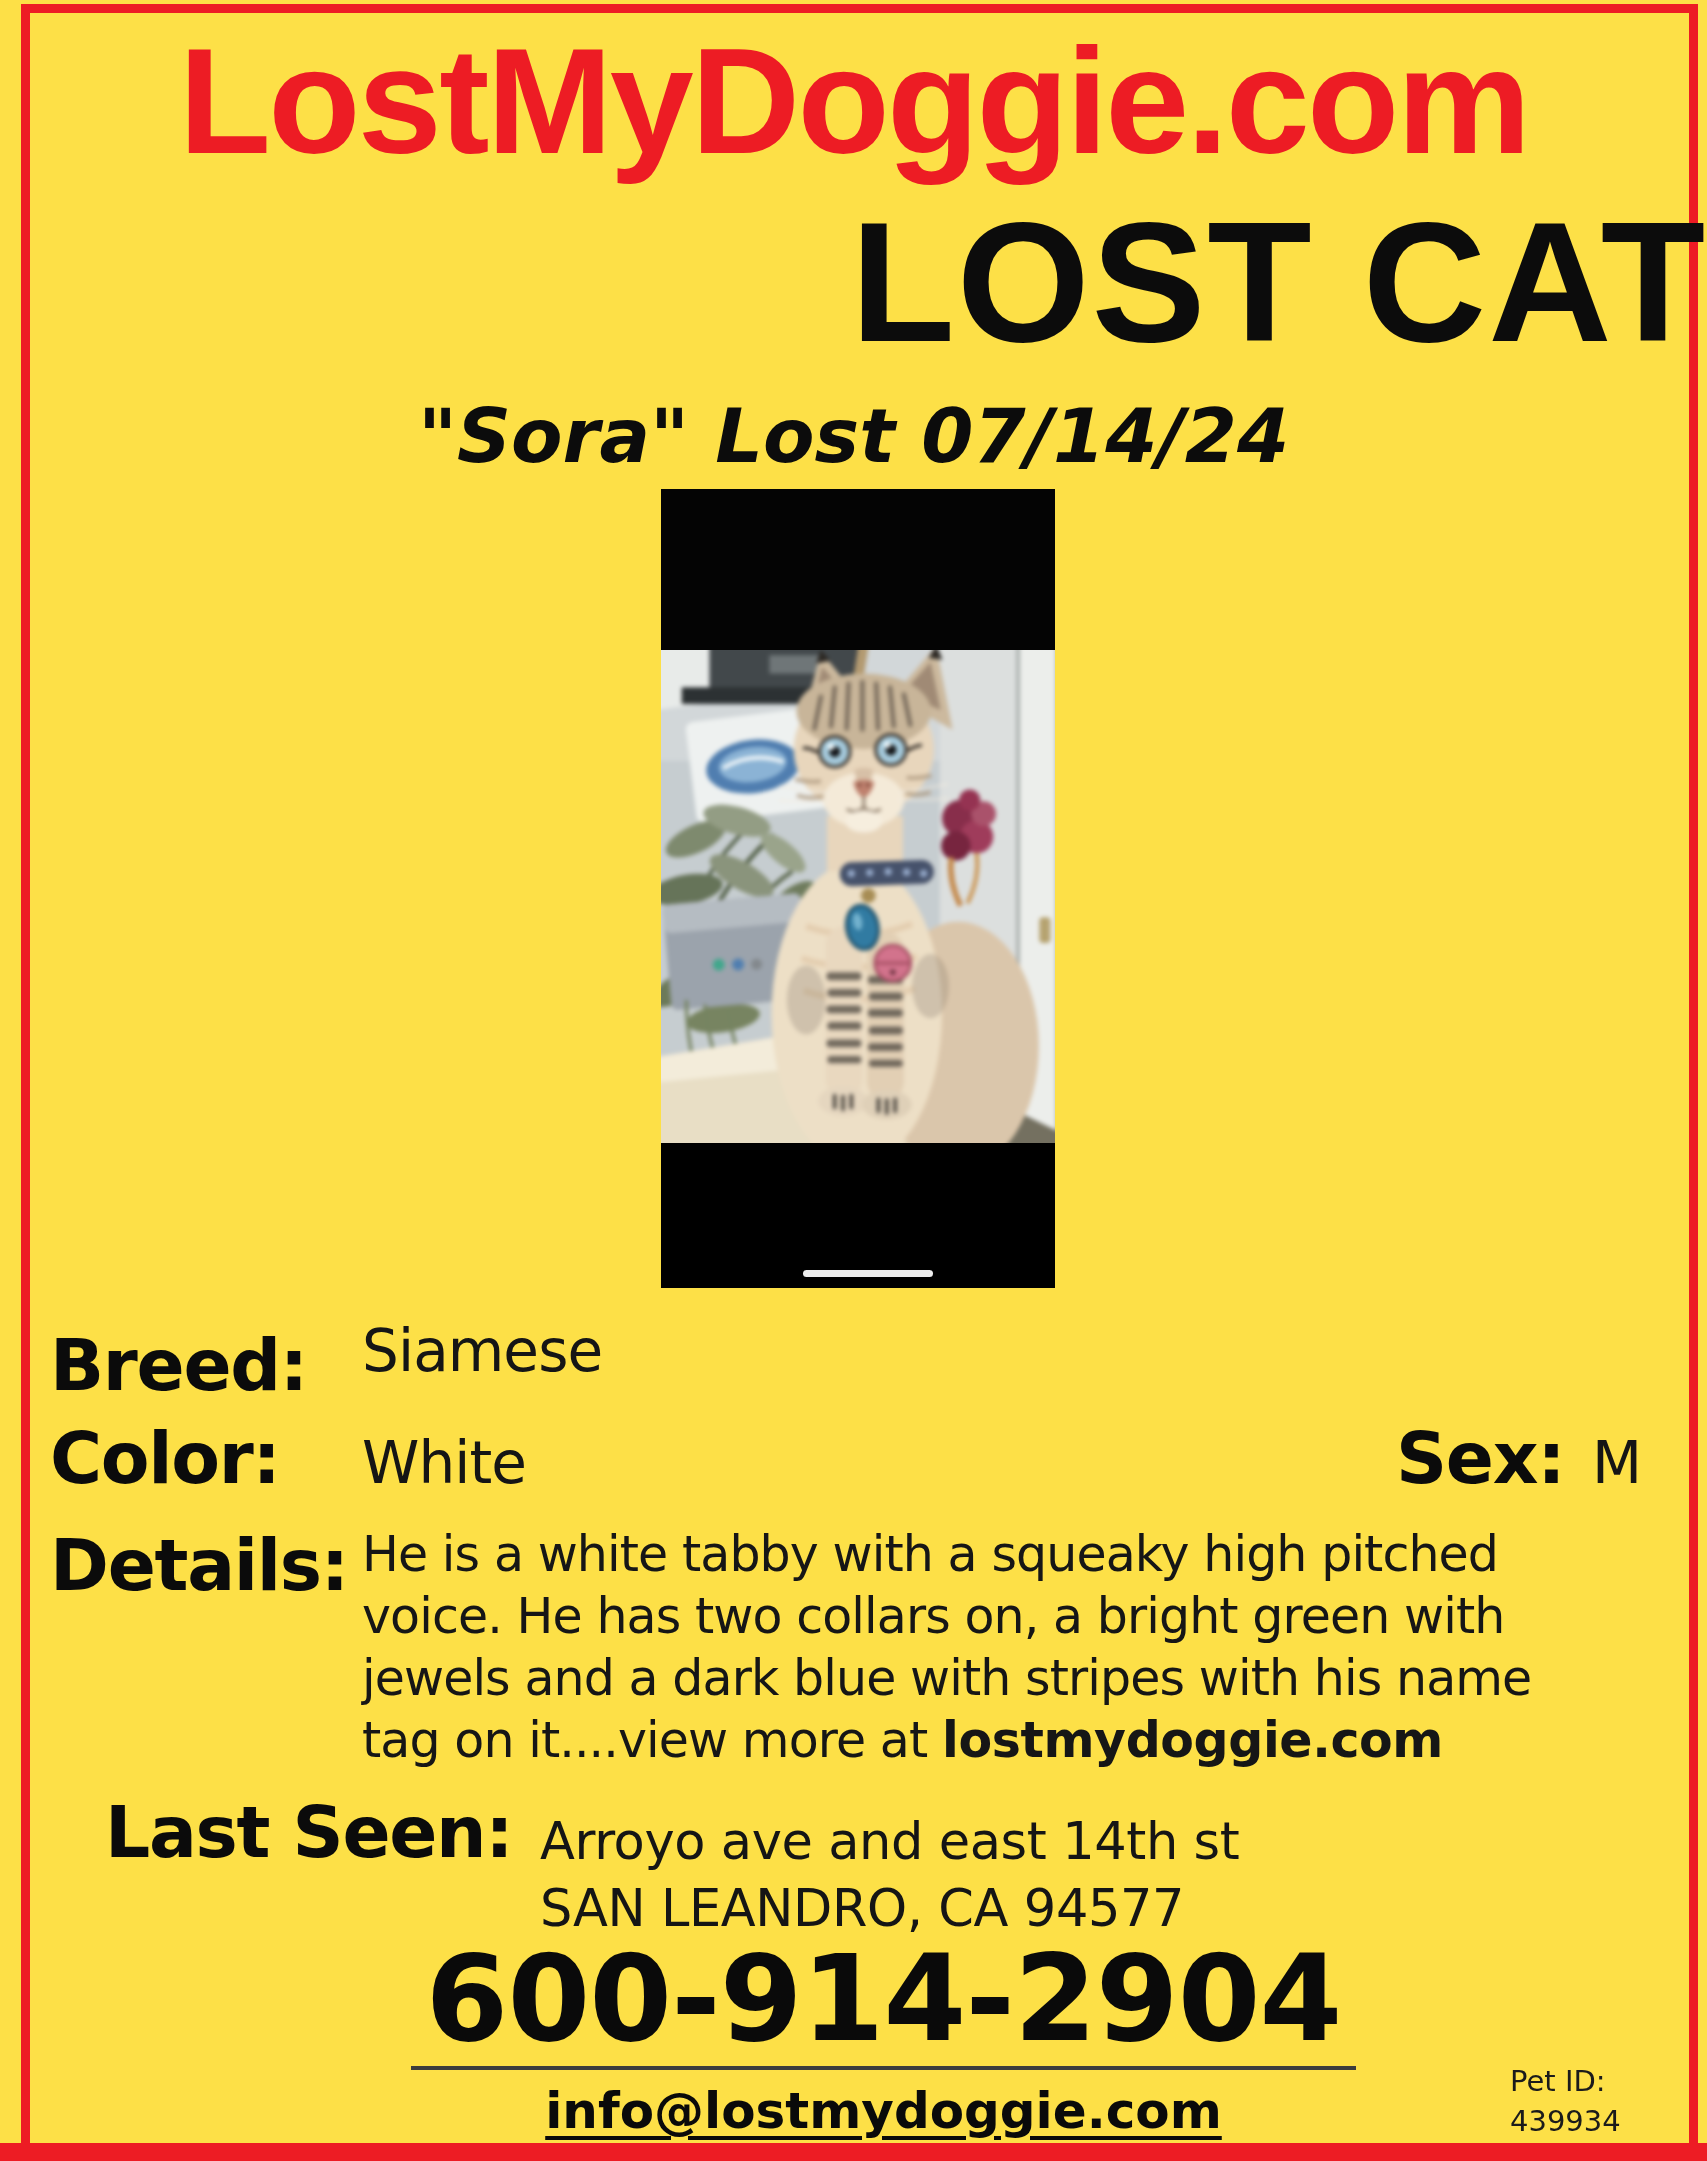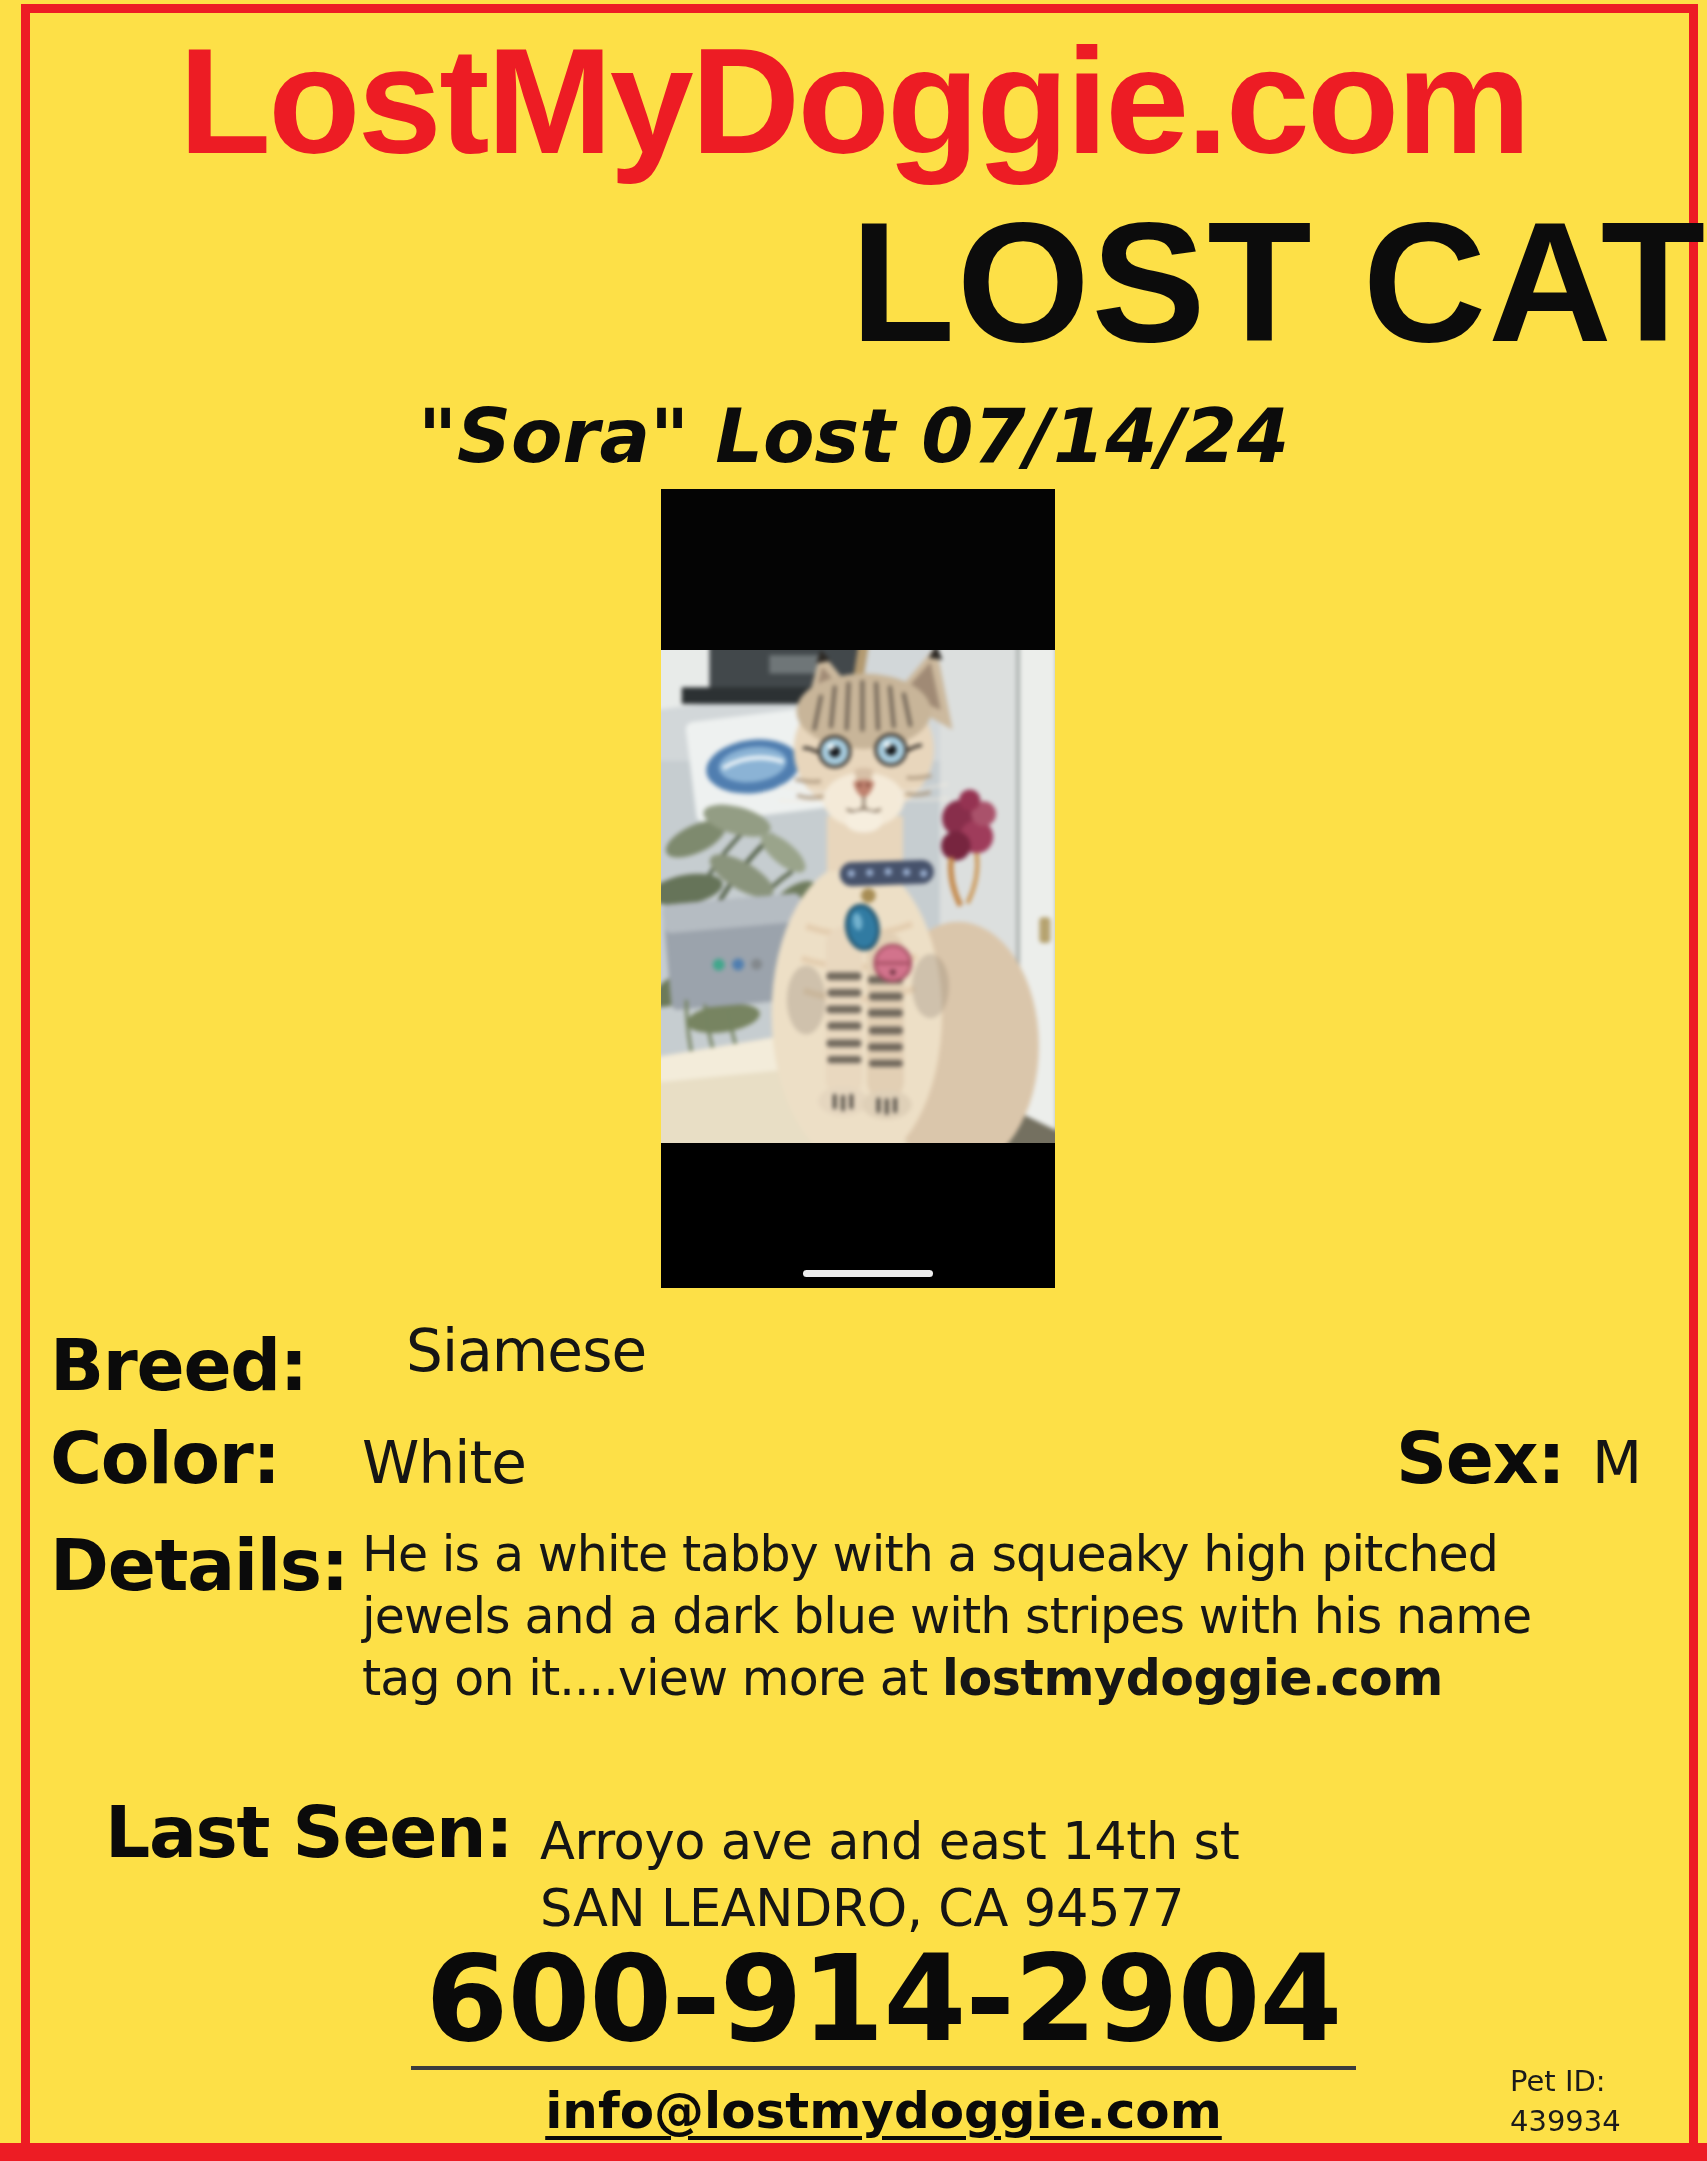--- a/index.html
+++ b/index.html
@@ -264,30 +264,31 @@
           </g>
         </g>
       </svg>
     </div>
     <div class="photo-bottom-bar">
       <div class="home-indicator"></div>
     </div>
   </div>
 
   <div class="field-label" style="left:50px;top:1310px;margin-top:20px;">Breed:</div>
-  <div class="field-value" style="left:362px;top:1322px;margin-left:44px;">Siamese</div>
+  <div class="field-value" style="left:362px;top:1322px;">Siamese</div>
 
   <div class="field-label" style="left:50px;top:1423px;">Color:</div>
   <div class="field-value" style="left:362px;top:1434px;">White</div>
   <div class="field-label" style="left:1396px;top:1423px;">Sex:</div>
   <div class="field-value" style="left:1592px;top:1434px;">M</div>
 
   <div class="field-label" style="left:50px;top:1530px;">Details:</div>
   <div class="details-lines">
     <div class="dline">He is a white tabby with a squeaky high pitched</div>
+    <div class="dline">voice. He has two collars on, a bright green with</div>
     <div class="dline">jewels and a dark blue with stripes with his name</div>
     <div class="dline"><span>tag on it....view more at </span><span class="bold">lostmydoggie.com</span></div>
   </div>
 
   <div class="lastseen-label">Last Seen:</div>
   <div class="lastseen-lines">
     <div>Arroyo ave and east 14th st</div>
     <div>SAN LEANDRO, CA 94577</div>
   </div>
 

